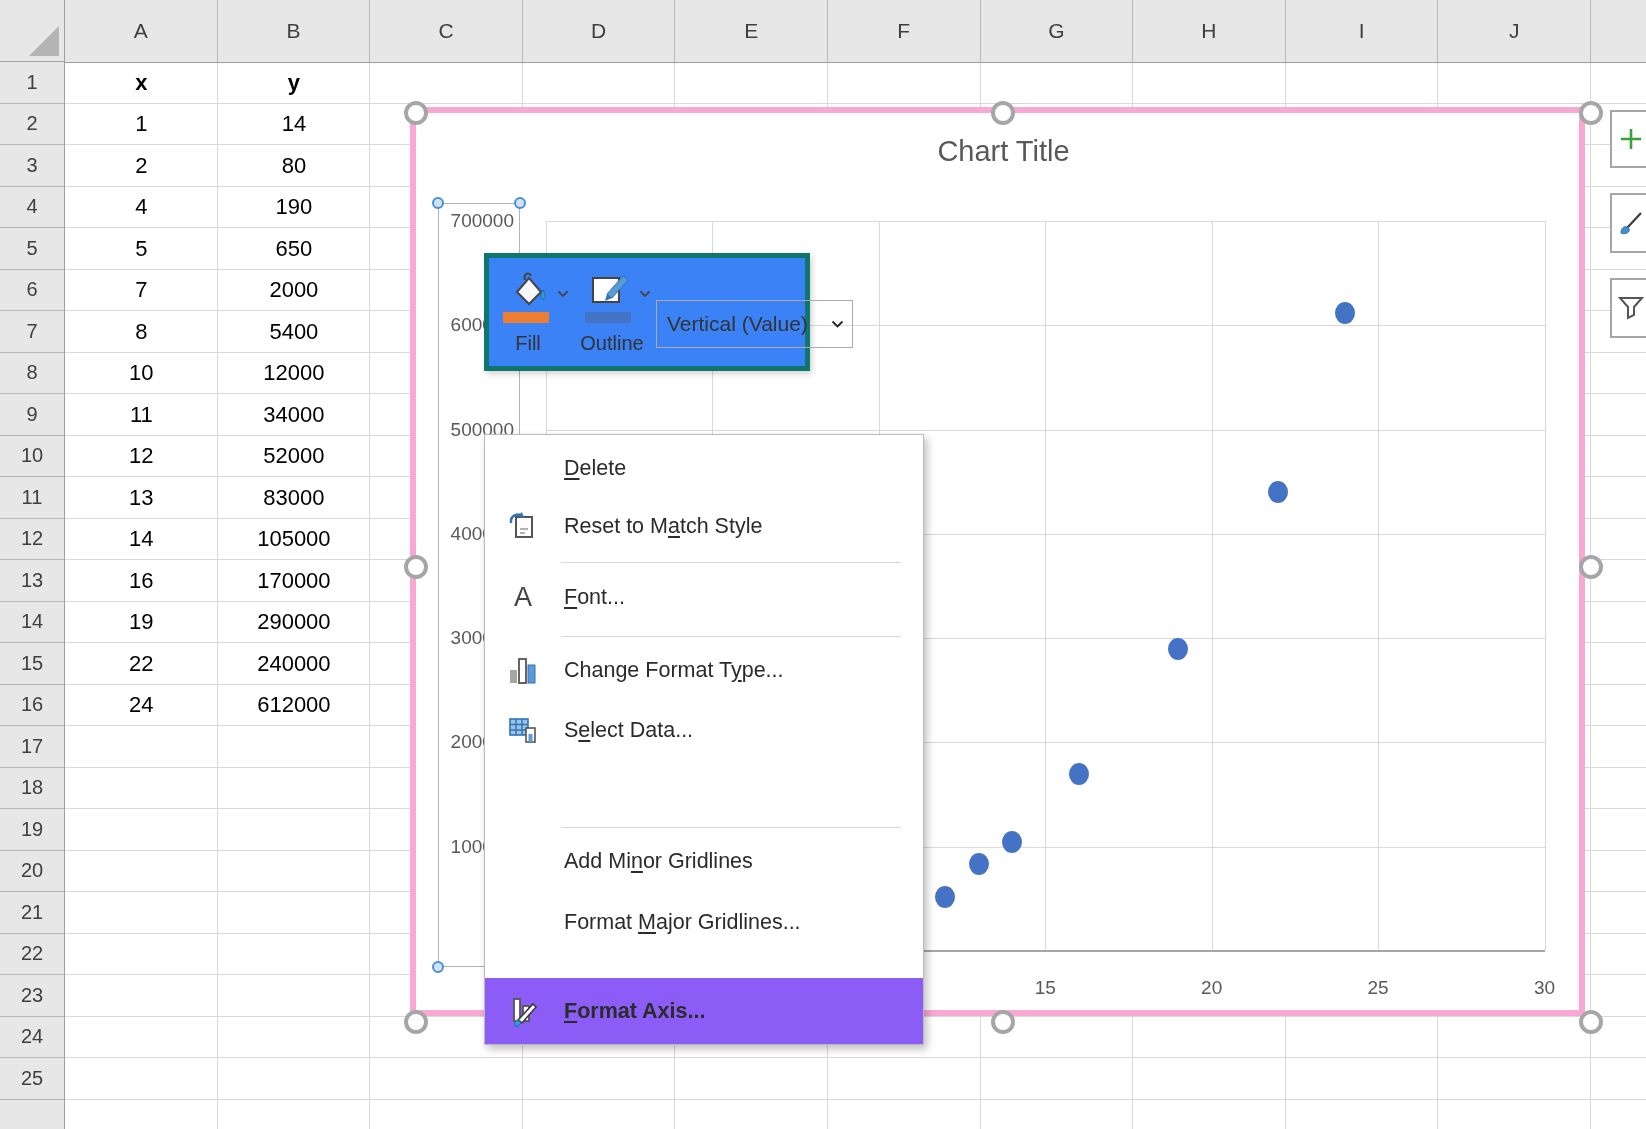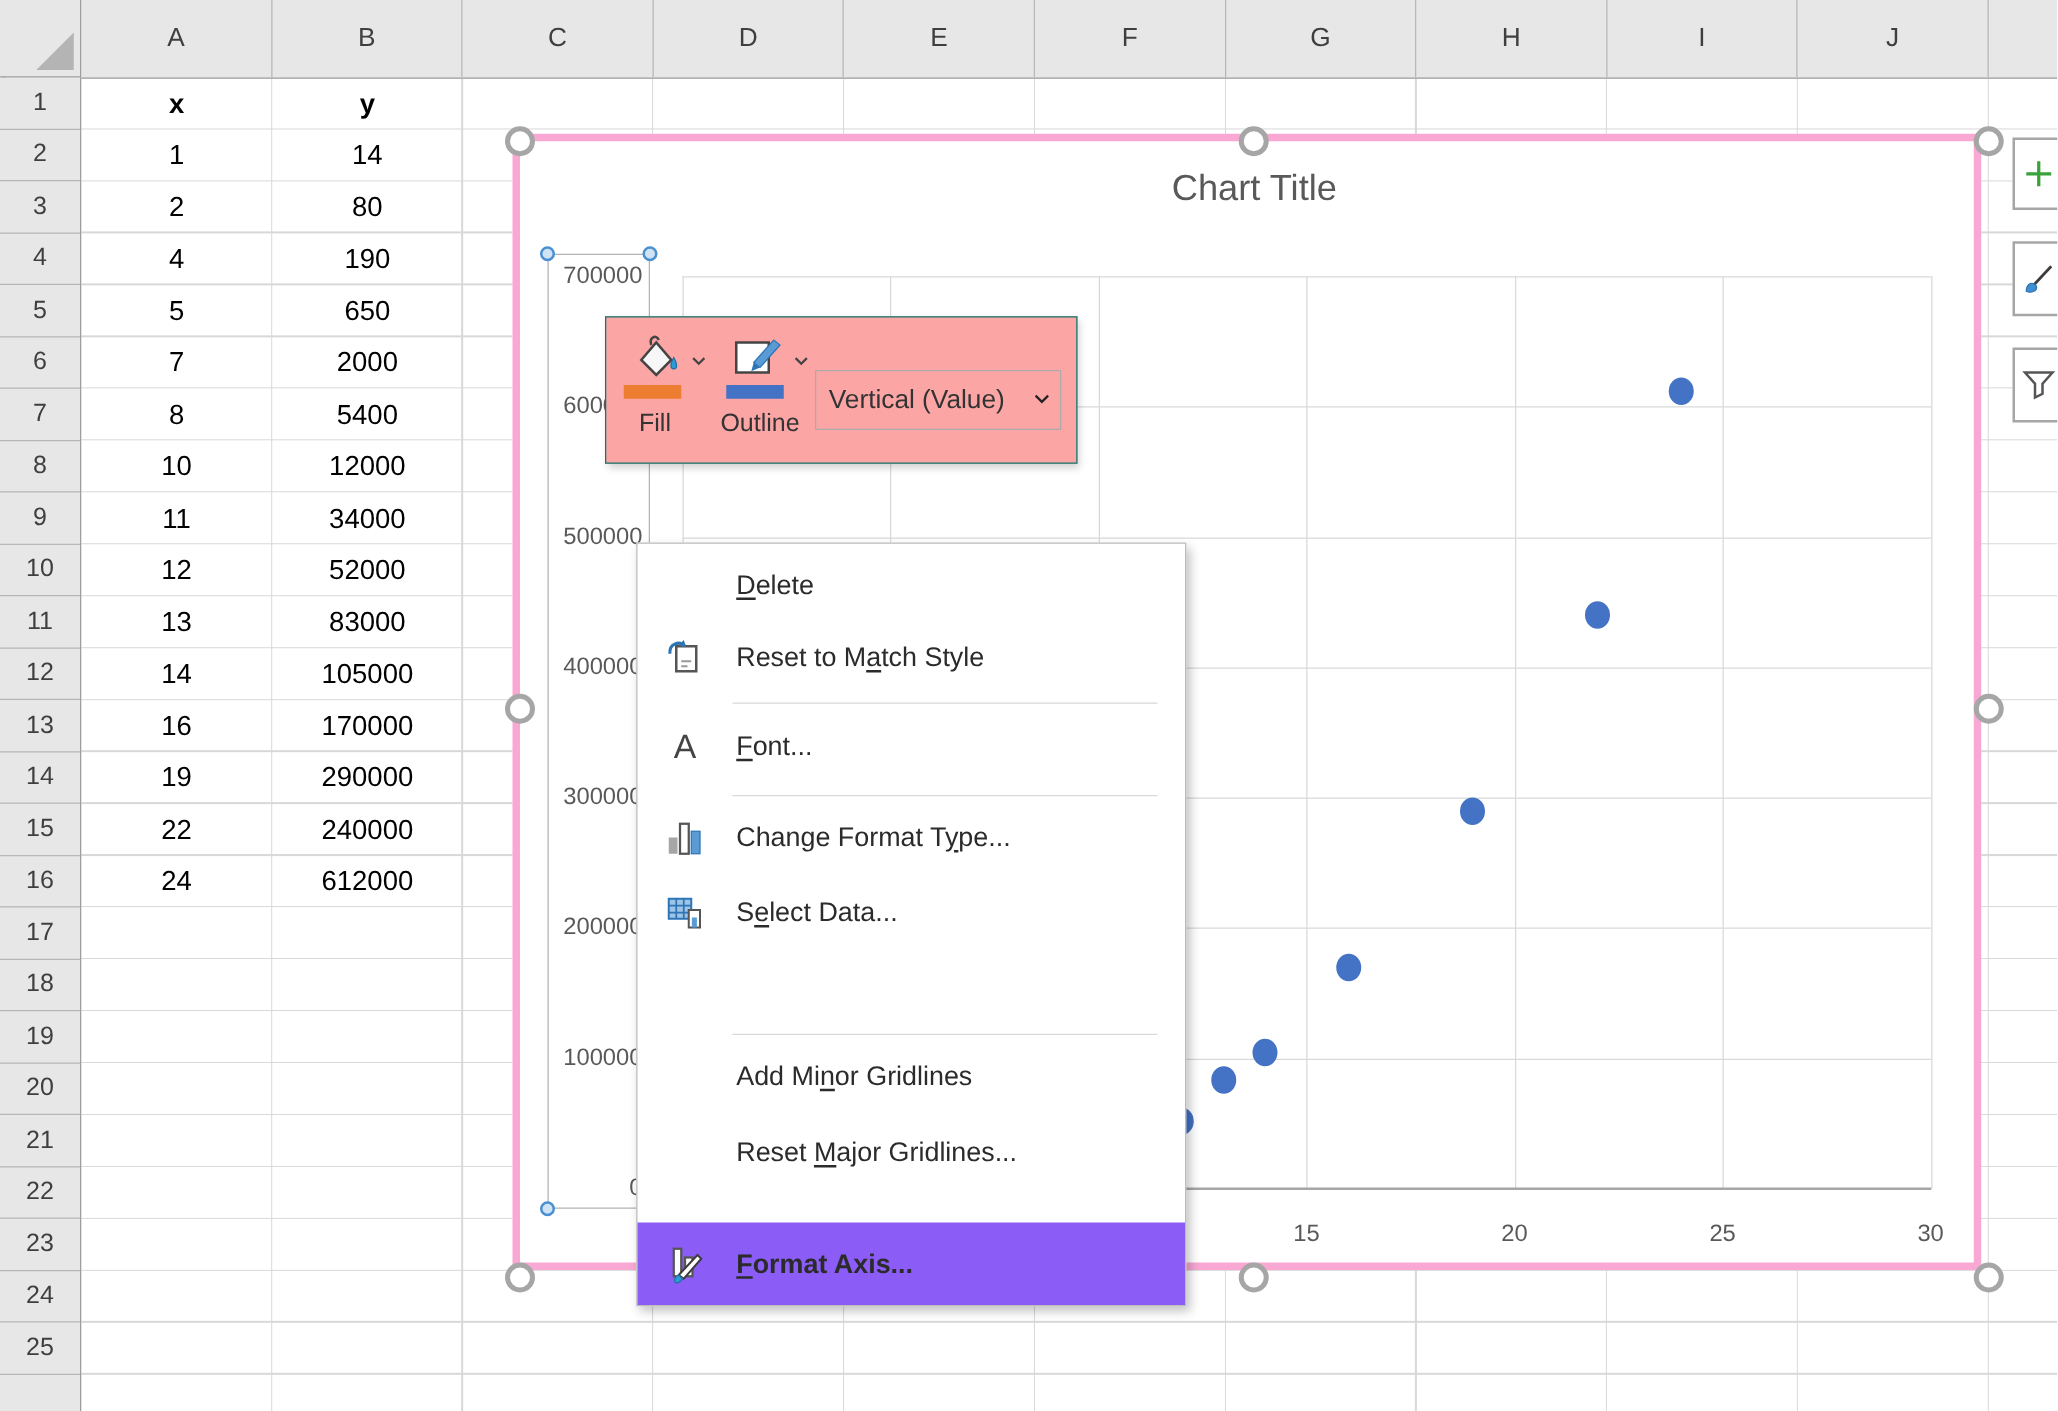--- a/index.html
+++ b/index.html
@@ -50,31 +50,31 @@
   .bh{position:absolute;width:12px;height:12px;border-radius:50%;background:#cfe3f5;
     border:2px solid #4a90d0;box-sizing:border-box;z-index:5;}
   .gh{position:absolute;width:24px;height:24px;border-radius:50%;background:#fff;
     border:4px solid #a6a6a6;box-sizing:border-box;z-index:6;}
 
   
   .side-btn{position:absolute;left:1610px;width:42px;background:#fff;border:2px solid #a6a6a6;
     box-sizing:border-box;z-index:5;display:flex;align-items:center;justify-content:center;}
 
   
-  .mini-toolbar{position:absolute;left:484px;top:253px;width:378px;height:118px;background:#fca5a5;
-    border:1px solid #0f766e;box-shadow:2px 3px 6px rgba(0,0,0,.18);box-sizing:border-box;z-index:8;}
+  .mini-toolbar{position:absolute;left:484px;top:253px;width:326px;height:118px;background:#3b82f6;
+    border:5px solid #0f766e;box-shadow:2px 3px 6px rgba(0,0,0,.18);box-sizing:border-box;z-index:8;}
   .swatch{position:absolute;height:11px;width:46px;}
   .tb-label{position:absolute;width:70px;text-align:center;font-size:20px;color:#333;}
   .chev{position:absolute;}
   .tb-dd{position:absolute;left:167px;top:42px;width:197px;height:48px;border:1px solid #ababab;
     box-sizing:border-box;display:flex;align-items:center;}
   .tb-dd-text{padding-left:10px;font-size:21px;color:#333;flex:1;white-space:nowrap;}
 
   
-  .menu{position:absolute;left:509px;top:434px;width:440px;height:611px;background:#fff;
+  .menu{position:absolute;left:484px;top:434px;width:440px;height:611px;background:#fff;
     border:1px solid #bbb;box-shadow:3px 4px 8px rgba(0,0,0,.25);box-sizing:border-box;z-index:9;}
   .mi{position:absolute;left:0;width:100%;display:flex;align-items:center;box-sizing:border-box;}
   .mi-ico{position:absolute;left:12px;width:52px;display:flex;align-items:center;justify-content:center;}
   .mi-label{position:absolute;left:79px;font-size:21.5px;color:#2b2b2b;white-space:nowrap;}
   .mi.dis .mi-label{color:#aeaeae;}
   .mi.hl{background:#8b5cf6;font-weight:bold;}
   .accel{text-decoration:underline;text-underline-offset:3px;}
   .sep{position:absolute;left:76px;width:340px;height:1px;background:#d9d9d9;}
   .font-a{font-size:27px;color:#444;line-height:27px;}
 </style>
@@ -392,21 +392,21 @@
     </div>
 
 
     <div class="sep" style="top:392px"></div>
 
     <div class="mi" style="top:396px;height:60px">
       <span class="mi-label"><span>Add Mi</span><span class="accel">n</span><span>or Gridlines</span></span>
     </div>
 
     <div class="mi" style="top:456px;height:62px">
-      <span class="mi-label"><span>Reset </span><span class="accel">M</span><span>ajor Gridlines...</span></span>
+      <span class="mi-label"><span>Format </span><span class="accel">M</span><span>ajor Gridlines...</span></span>
     </div>
 
     <div class="mi hl" style="top:543px;height:66px">
       <span class="mi-ico">
         <svg width="34" height="34" viewBox="0 0 34 34">
           <rect x="8" y="5" width="6" height="22" fill="#fff" stroke="#555" stroke-width="1.8"></rect>
           <rect x="17" y="12" width="6" height="15" fill="#fff" stroke="#555" stroke-width="1.8"></rect>
           <path d="M12 26 L27 10 L30 13 L16 29 Z" fill="#fff" stroke="#3c3c3c" stroke-width="1.6"></path>
           <path d="M12 26 c-3 1-4 4-3 6 c2 1 5-1 6-3 z" fill="#2e9bd6" stroke="#1d6fa3"></path>
           </svg>

